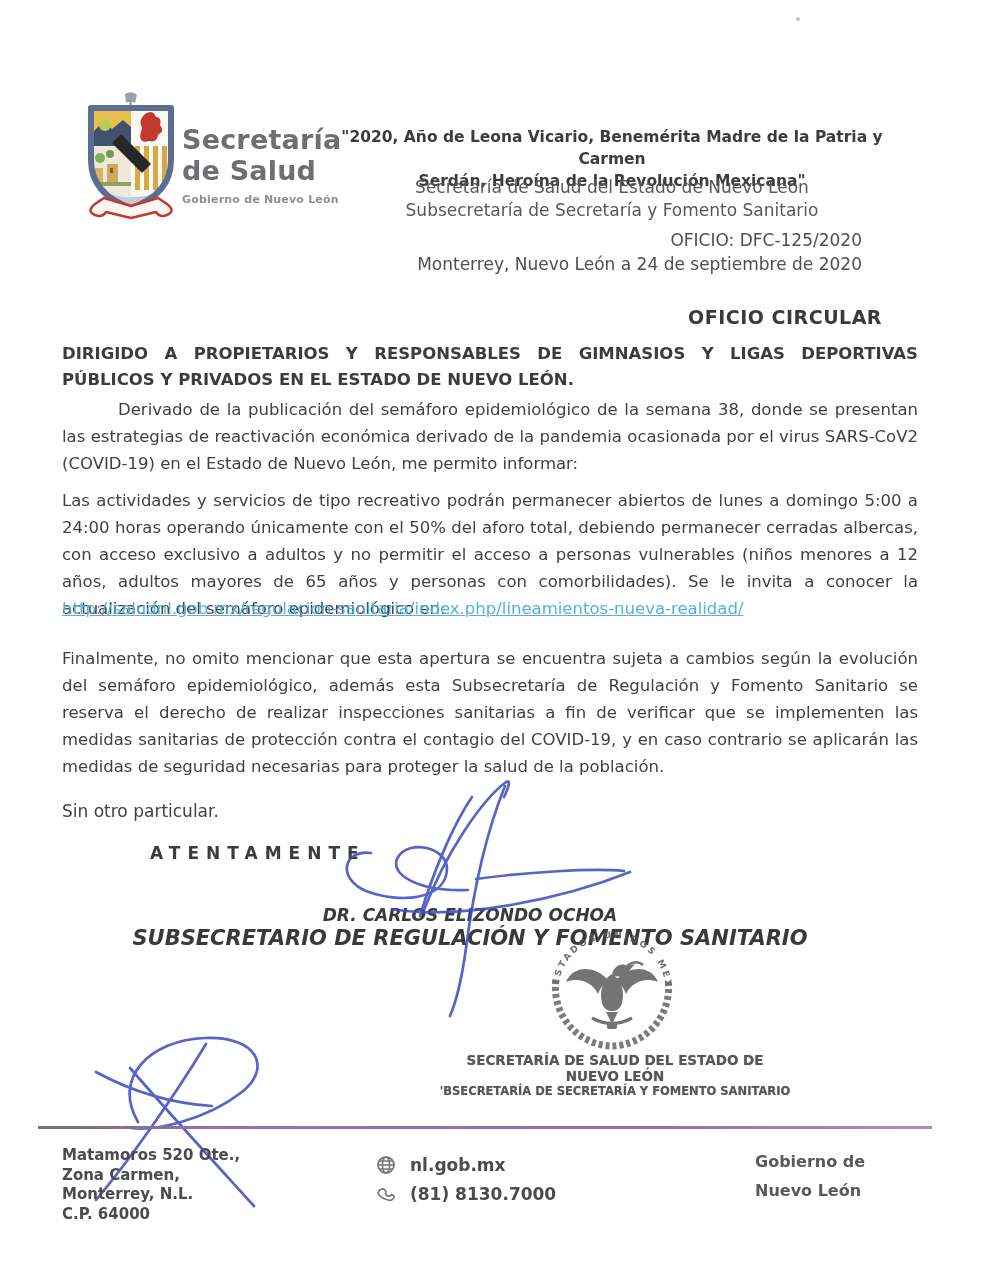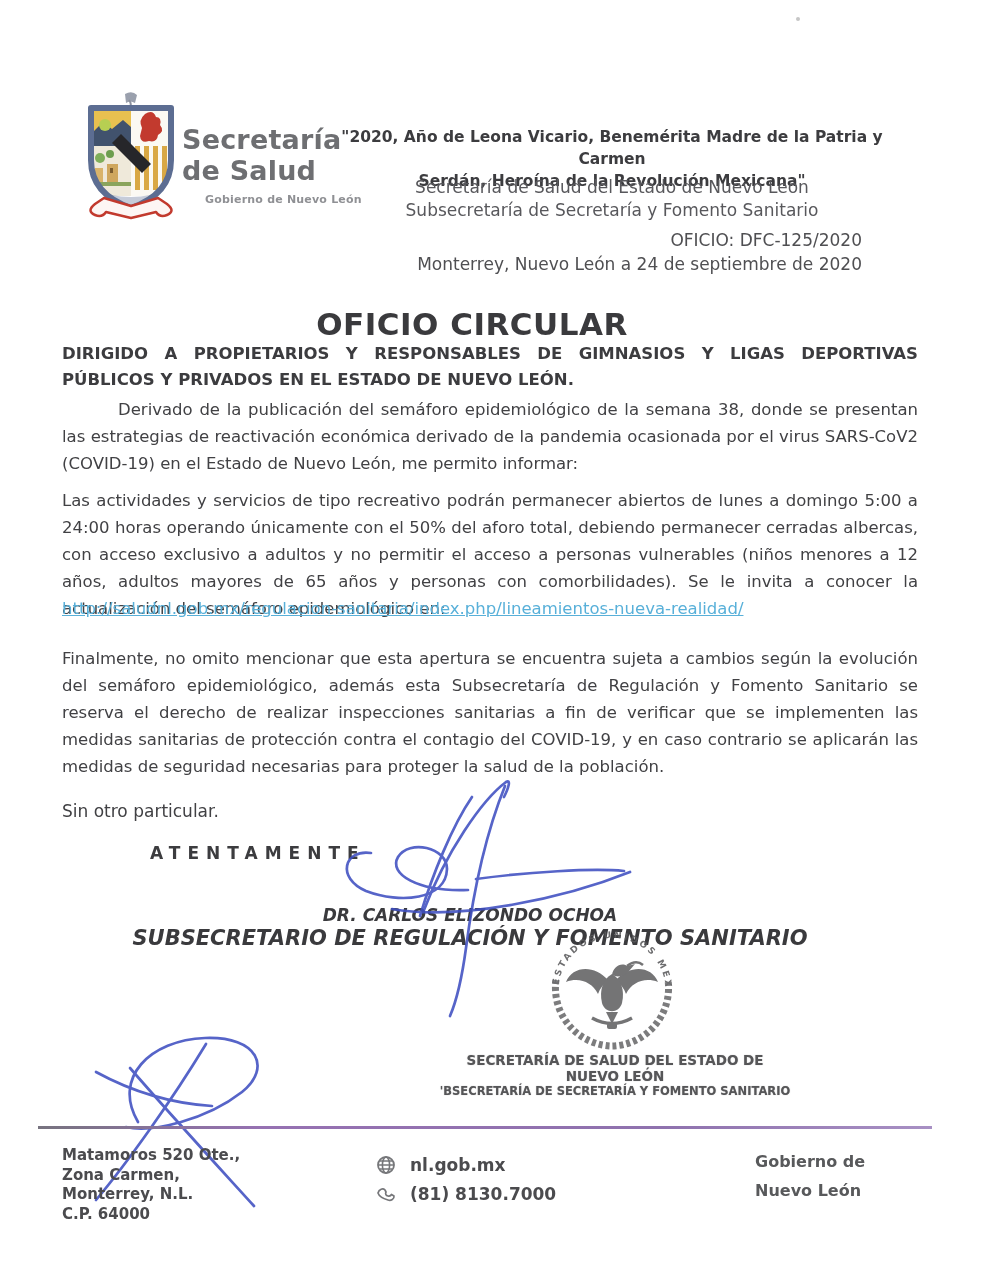--- a/index.html
+++ b/index.html
@@ -6,33 +6,33 @@
   .page{
     position:relative;width:996px;height:1280px;background:#ffffff;
     font-family:"DejaVu Sans","Liberation Sans",sans-serif;
     color:#414144;overflow:hidden;margin:0 auto;
   }
   .abs{position:absolute;}
 
   
   .logo-text{left:182px;top:124px;color:#6e6f72;}
   .logo-title{font-size:27px;font-weight:600;line-height:31px;letter-spacing:.2px;}
-  .logo-subtitle{font-size:11px;font-weight:bold;color:#8f9094;margin-top:7px;letter-spacing:.2px;margin-left:23px;}
+  .logo-subtitle{font-size:11px;font-weight:bold;color:#8f9094;margin-top:7px;letter-spacing:.2px;}
 
   .quote-block{left:318px;top:126px;width:588px;text-align:center;}
   .quote-line{font-size:15.5px;font-weight:bold;color:#3c3c3f;line-height:22px;}
   .dept-block{left:318px;top:176px;width:588px;text-align:center;color:#58585c;}
   .dept-line{font-size:17px;line-height:23px;}
 
   .oficio-block{left:400px;top:228px;width:462px;text-align:right;color:#4f4f52;}
   .oficio-line{font-size:17px;line-height:24px;}
 
   
-  .doc-title{left:62px;top:306px;width:820px;text-align:center;
-    font-size:31px;font-weight:bold;color:#3a3a3d;letter-spacing:.5px;}
+  .doc-title{left:62px;top:306px;width:820px;text-align:right;
+    font-size:19px;font-weight:bold;color:#3a3a3d;letter-spacing:.5px;}
   .addressee{left:62px;top:341px;width:856px;font-size:16.5px;font-weight:bold;
     color:#3c3c3f;line-height:26px;}
   .addressee .just{text-align:justify;text-align-last:justify;}
   .para{left:62px;width:856px;font-size:16.5px;line-height:27px;text-align:justify;color:#414144;}
   .p1{top:396px;}
   .p1 .bind-target{display:block;text-indent:56px;}
   .p2{top:487px;}
   .doc-link{left:62px;top:599px;font-size:16.5px;color:#58b0d9;text-decoration:underline;
     text-decoration-color:#58b0d9;}
   .p3{top:645px;}

